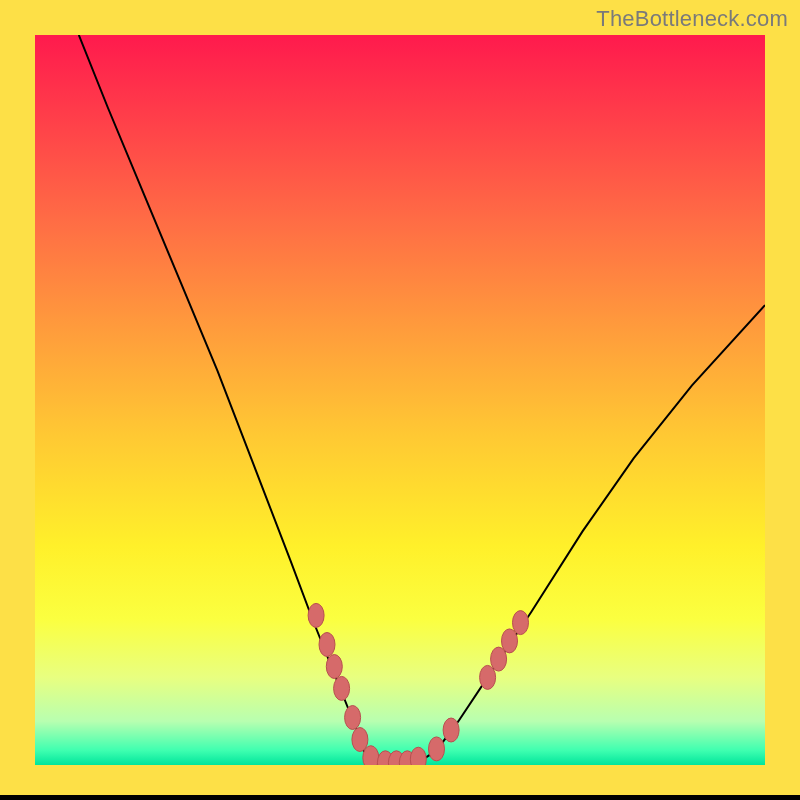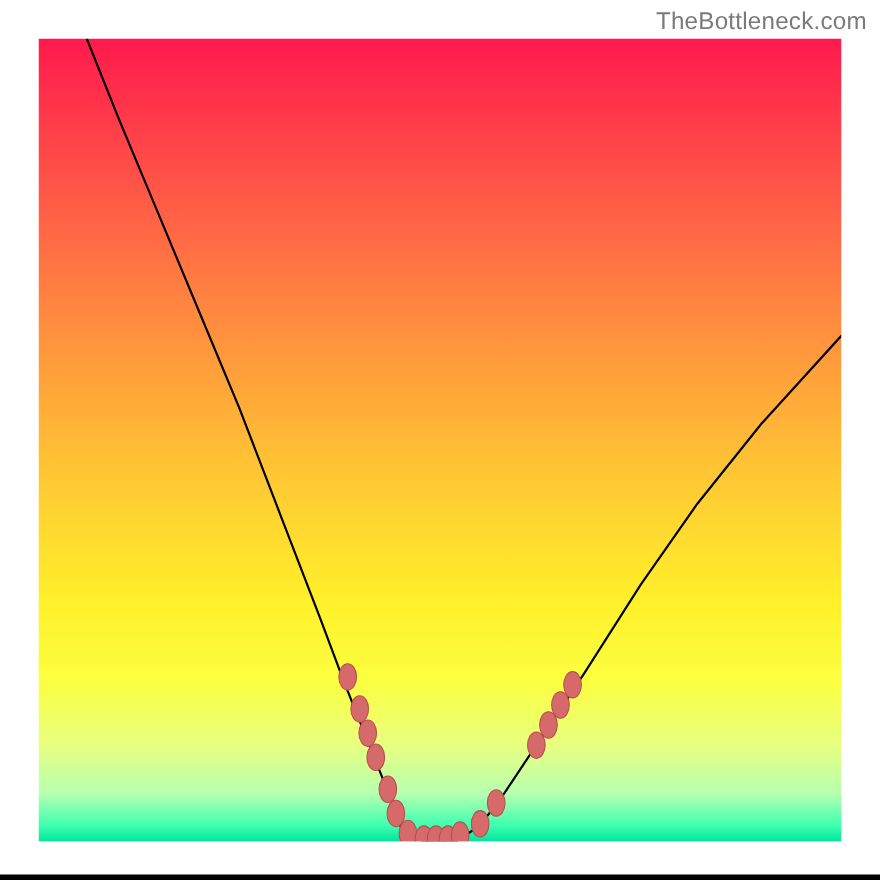--- a/index.html
+++ b/index.html
@@ -10,21 +10,21 @@
     background: #000;
     overflow: hidden;
     font-family: Arial, Helvetica, sans-serif;
   }
   .frame {
     position: absolute;
     top: 0;
     left: 0;
     width: 800px;
     height: 795px;
-    background: #ffffff;
+    background: #fde047;
   }
   .plot {
     position: absolute;
     top: 35px;
     left: 35px;
     width: 730px;
     height: 730px;
     overflow: hidden;
   }
   .gradient-bg {

